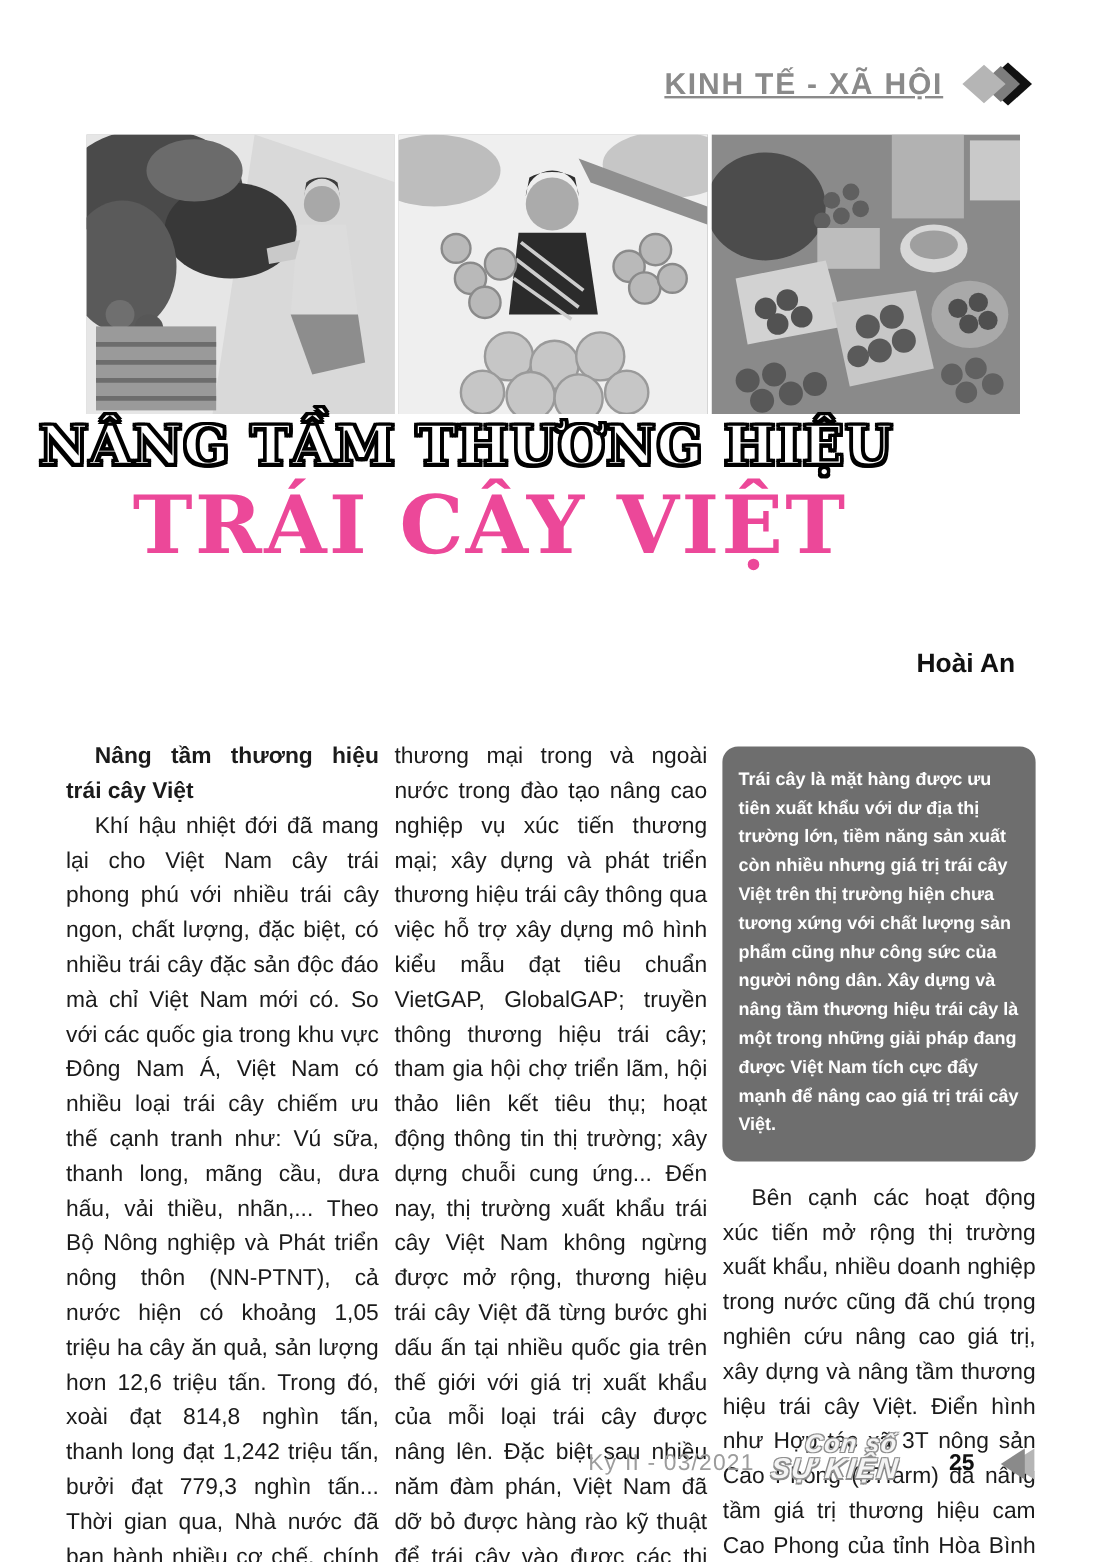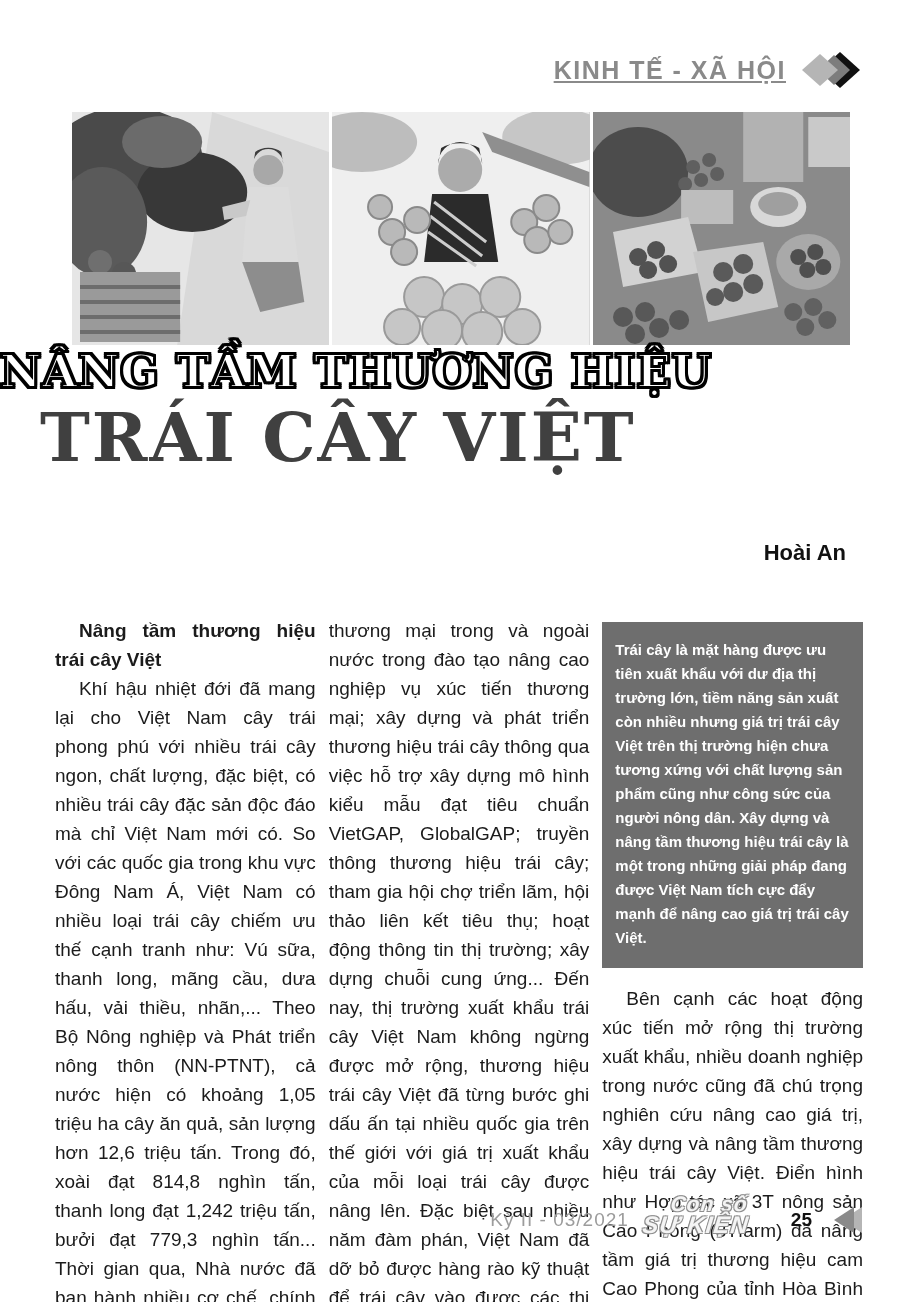--- a/index.html
+++ b/index.html
@@ -9,42 +9,42 @@
   }
   
   .header{position:absolute;top:50px;right:56px;display:flex;align-items:center;gap:12px;}
   .section-label{font-size:25px;font-weight:bold;color:#8a8a8a;letter-spacing:1.5px;white-space:nowrap;text-decoration:underline;}
   .diamonds{display:block;}
   
   .photos{position:absolute;top:112px;left:72px;width:778px;height:233px;display:flex;gap:3px;}
   .photo{flex:1;height:100%;overflow:hidden;background:#cfcfcf;}
   .photo svg{display:block;width:100%;height:100%;}
   
-  .title-block{position:absolute;top:348px;left:0;width:777px;text-align:left;}
+  .title-block{position:absolute;top:348px;left:0;width:777px;text-align:center;}
   .title-line1{
     font-family:"DejaVu Serif",serif;font-weight:bold;font-size:45px;letter-spacing:1px;
     color:#ffffff;-webkit-text-stroke:2px #000;
     text-shadow:-2px -2px 0 #000,2px -2px 0 #000,-2px 2px 0 #000,2px 2px 0 #000,
                 -2px 0 0 #000,2px 0 0 #000,0 -2px 0 #000,0 2px 0 #000;
     margin:0;line-height:1.05;
   }
   .title-line2{
     font-family:"DejaVu Serif",serif;font-weight:bold;font-size:67px;letter-spacing:2px;
-    color:#404040;margin:8px 0 0 40px;line-height:1.05;
+    color:#ec4899;margin:8px 0 0 40px;line-height:1.05;
   }
   .author{position:absolute;top:540px;right:74px;font-size:22px;font-weight:bold;color:#111;}
   
   .columns{position:absolute;top:616px;left:55px;width:808px;display:flex;gap:13px;}
   .col{flex:1;font-size:19px;line-height:29px;text-align:justify;}
   .col p{margin:0;}
   .col-heading{font-weight:bold;text-indent:24px;}
   .indent{text-indent:24px;}
   .sidebar-box{
     background:#6e6e6e;color:#ffffff;font-weight:bold;font-size:15px;line-height:24px;
-    padding:16px 13px 18px 13px;margin:6px 0 16px 0;text-align:left;
+    padding:16px 13px 18px 13px;margin:6px 0 16px 0;text-align:left;border-radius:13px;
   }
   
   .footer{position:absolute;top:1196px;right:56px;display:flex;align-items:center;gap:14px;justify-content:space-between;}
   .issue{font-size:19px;color:#9c9c9c;letter-spacing:1px;white-space:nowrap;}
   .logo{position:relative;width:134px;height:48px;transform:skewX(-6deg);}
   .logo-line1,.logo-line2{
     position:absolute;font-weight:bold;font-style:italic;color:#f4f4f4;letter-spacing:1px;
     text-shadow:-1px -1px 0 #8f8f8f,1px -1px 0 #8f8f8f,-1px 1px 0 #8f8f8f,1px 1px 0 #8f8f8f;
     white-space:nowrap;
   }

